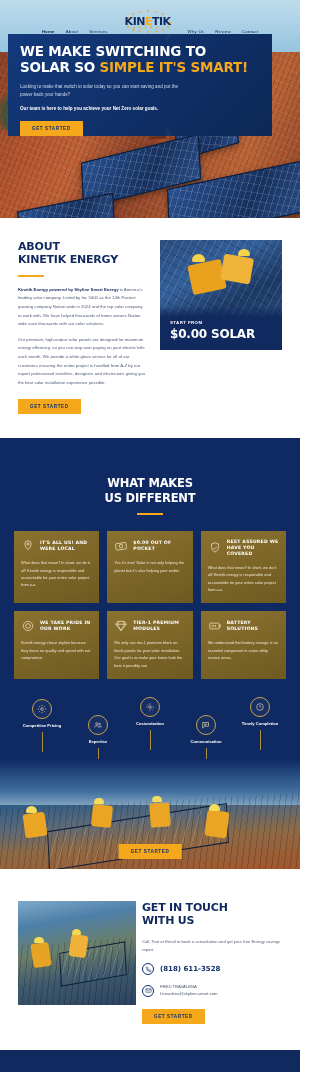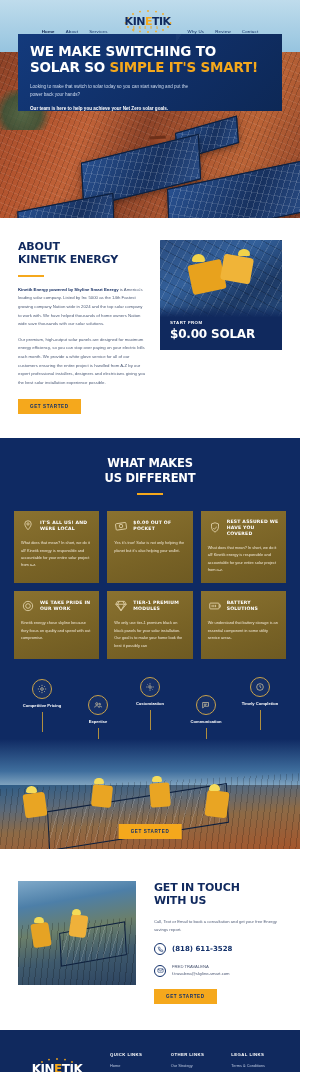--- a/index.html
+++ b/index.html
@@ -48,21 +48,21 @@
     position:absolute; left:150px; top:84px; width:16px; height:26px;
     background:linear-gradient(90deg,#8b3f25,#aa5330); border-top:3px solid #6d3019;
     transform:rotate(-3deg);
   }
   .sky-tree {
     position:absolute; left:0; top:38px; width:56px; height:40px;
     background:radial-gradient(circle at 40% 60%, #3f6b4a 0%, #2f5339 45%, rgba(47,83,57,0) 70%);
     opacity:.8;
   }
   .hero-card {
-    position:absolute; left:18px; top:34px; width:264px; height:77px;
+    position:absolute; left:8px; top:34px; width:264px; height:102px;
     background:linear-gradient(135deg,#133a7c 0%, #102f67 55%, #0d2856 100%);
     overflow:hidden;
   }
   .hero-card:after{
     content:""; position:absolute; right:-14px; top:-10px; width:120px; height:120px;
     background:
       linear-gradient(122deg, rgba(255,255,255,.05) 0 10px, rgba(0,0,0,0) 10px 22px),
       linear-gradient(58deg, rgba(255,255,255,.05) 0 10px, rgba(0,0,0,0) 10px 22px);
     opacity:.7;
   }
@@ -149,21 +149,21 @@
     background:linear-gradient(180deg, rgba(16,41,94,.0) 0%, #10295e 26%, #10295e 100%);
     padding:14px 10px 9px;
   }
   .badge-small { font-size:4.4px; font-weight:bold; color:#ffffff; letter-spacing:.4px; text-transform:uppercase; }
   .badge-big {
     font-family:"DejaVu Sans", sans-serif; font-weight:bold;
     font-size:12px; color:#ffffff; letter-spacing:-0.2px; margin-top:2px;
   }
 
   
-  .diff { background:#0f2a63; padding:18px 0 0; position:relative; }
+  .diff { background:#0f2a63; padding:38px 0 0; position:relative; }
   .diff-title { text-align:center; color:#fff; font-size:11.5px; line-height:1.25; }
   .diff .rule { margin:8px auto 0; }
   .cards {
     display:grid; grid-template-columns:repeat(3,1fr); gap:8px;
     padding:16px 14px 0;
   }
   .card {
     background:linear-gradient(160deg,#8a7230 0%, #796326 60%, #6e5a22 100%);
     padding:8px 7px 10px; min-height:64px;
   }
@@ -217,21 +217,21 @@
   .hat { position:absolute; background:#f5dc5c; border-radius:6px 6px 2px 2px; }
   .h1 { left:26px; top:47px; width:11px; height:7px; }
   .h2 { left:94px; top:39px; width:10px; height:6px; }
   .h3 { left:152px; top:37px; width:10px; height:6px; }
   .h4 { left:209px; top:45px; width:11px; height:7px; }
   .install-btn {
     position:absolute; left:50%; bottom:10px; transform:translateX(-50%); z-index:4;
   }
 
   
-  .contact { background:#ffffff; padding:24px 18px 26px; display:flex; gap:18px; }
+  .contact { background:#ffffff; padding:24px 18px 26px; display:flex; gap:6px; }
   .contact-photo {
     width:118px; height:104px; position:relative; overflow:hidden;
     background:linear-gradient(170deg,#7fa9c9 0%, #4d7fa8 22%, #6b7f6a 46%, #3f5a6d 70%, #2c4360 100%);
   }
   .cp-roof {
     position:absolute; left:-6px; top:40px; width:140px; height:70px;
     background:linear-gradient(100deg,#ad5730,#c97040 40%,#8e4626);
     background-image:repeating-linear-gradient(100deg, rgba(0,0,0,.2) 0 1px, rgba(0,0,0,0) 1px 6px);
     transform:rotate(-4deg);
   }

